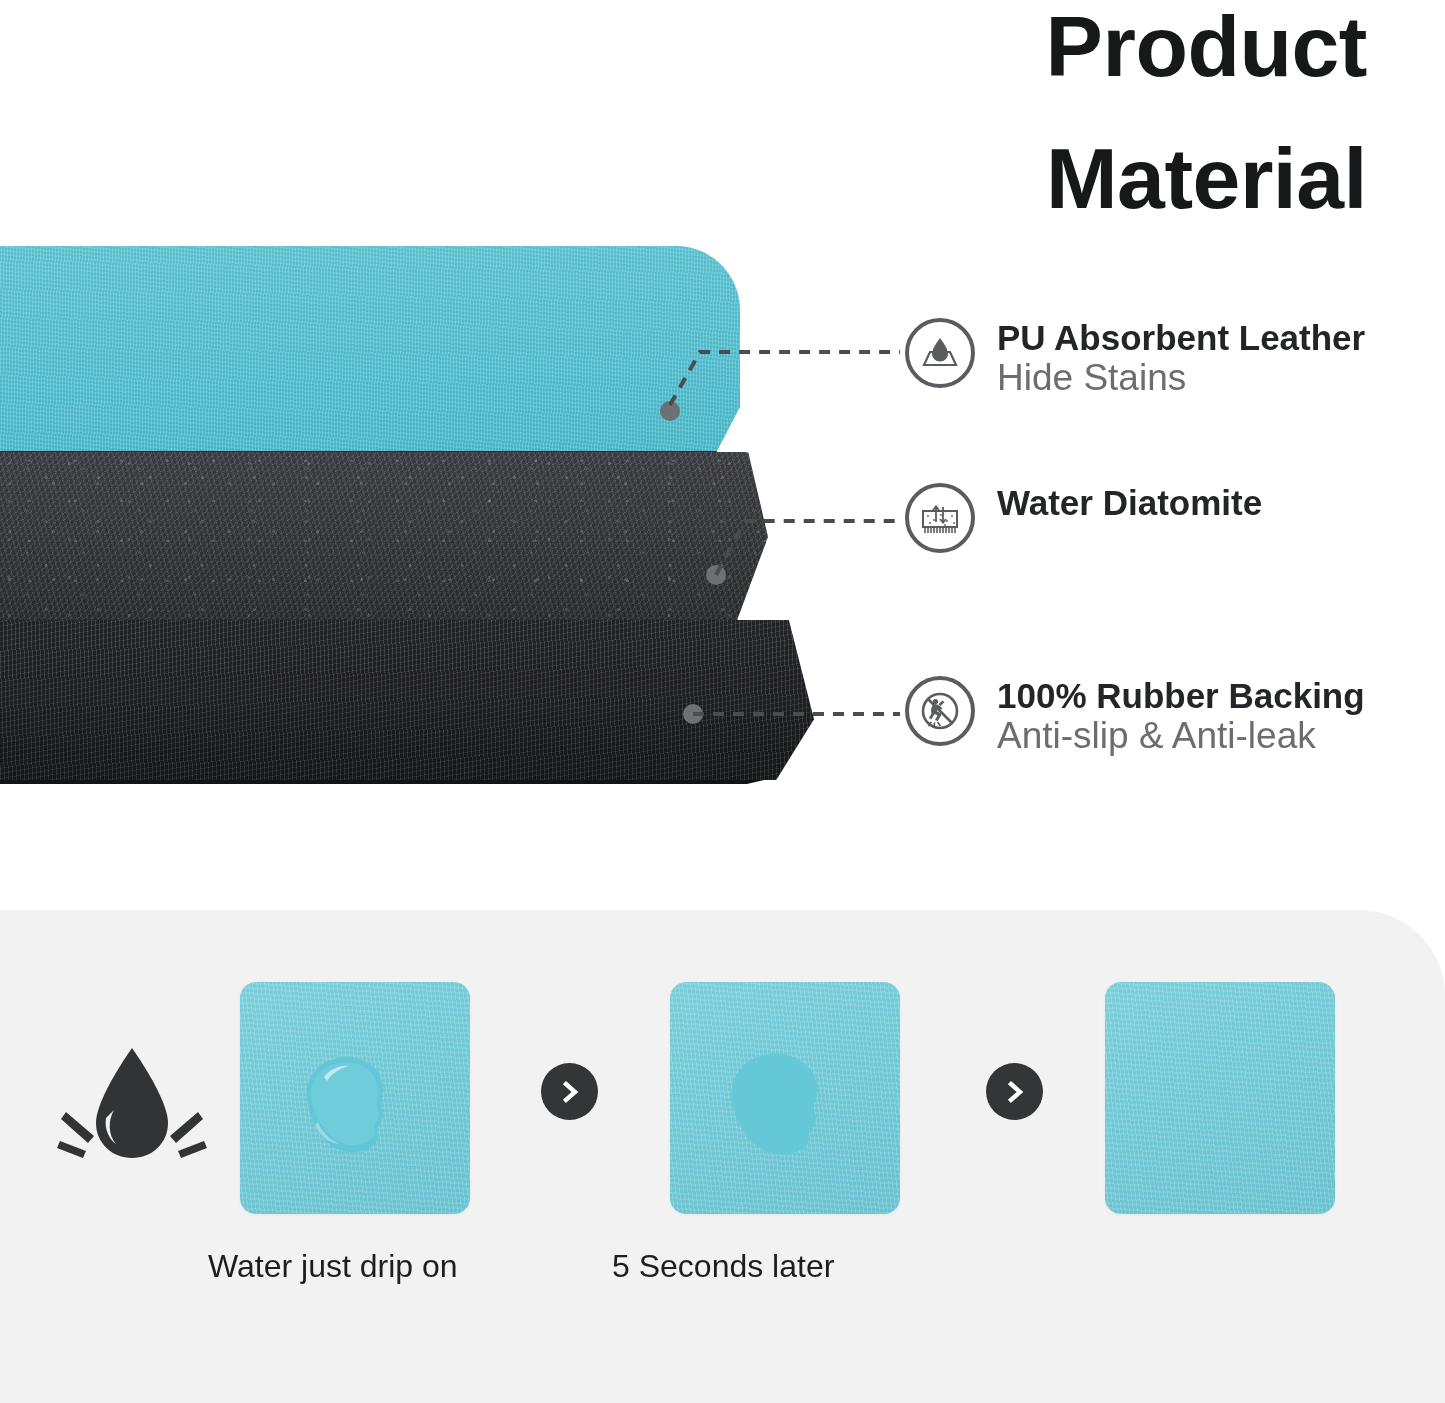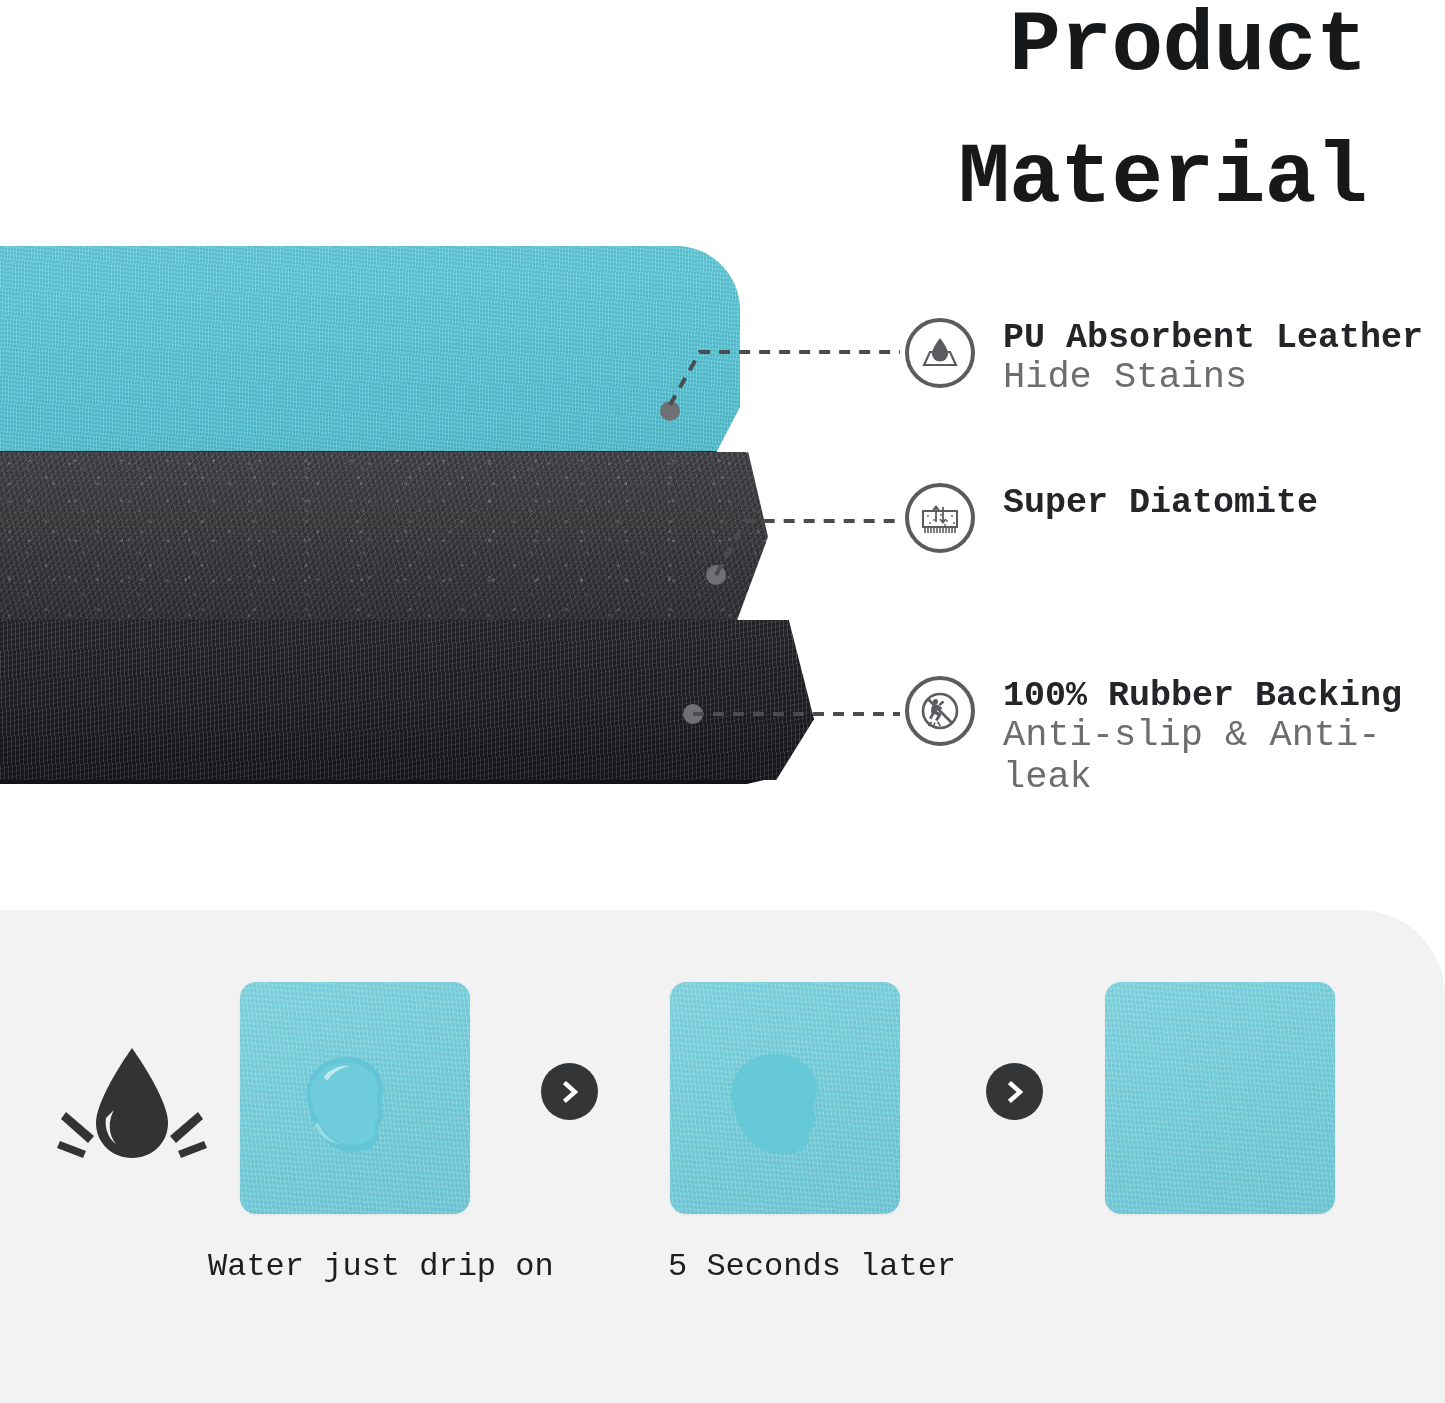--- a/index.html
+++ b/index.html
@@ -3,21 +3,21 @@
 <meta charset="utf-8">
 <style>
   html,body{margin:0;padding:0;}
   body{
     width:1445px;height:1403px;
     background:#ffffff;
     font-family:"Liberation Sans", sans-serif;
     overflow:hidden;
     position:relative;
   }
-  .stage{position:absolute;left:0;top:0;width:1445px;height:1099px;font-family:Liberation Mono, monospace;}
+  .stage{position:absolute;left:0;top:0;width:1445px;height:1099px;}
 
   
   .title{
     position:absolute;
     right:78px; top:4px;
     text-align:right;
     font-weight:bold;
     font-size:86px;
     line-height:0.98;
     letter-spacing:-0.5px;
@@ -100,21 +100,21 @@
     background:#6e7073;
   }
   .dot.d1{left:660px;top:401px;}
   .dot.d2{left:706px;top:565px;}
   .dot.d3{left:683px;top:704px;}
 
   
   .leader{position:absolute;left:0;top:0;width:1445px;height:1403px;pointer-events:none;}
 
   
-  .callout{position:absolute;display:flex;align-items:flex-start;gap:28px;}
+  .callout{position:absolute;display:flex;align-items:flex-start;gap:22px;}
   .co1{left:905px;top:318px;}
   .co2{left:905px;top:483px;}
   .co3{left:905px;top:676px;}
 
   .co-icon{
     flex:0 0 auto;width:70px;height:70px;border-radius:50%;
     border:4px solid #5a5c5f;
     display:flex;align-items:center;justify-content:center;
     box-sizing:border-box;
   }
@@ -159,21 +159,21 @@
     background:#333537;display:flex;align-items:center;justify-content:center;
   }
   .c1{left:541px;top:1063px;}
   .c2{left:986px;top:1063px;}
 
   .cap{
     position:absolute;font-size:32px;color:#1c1e20;white-space:nowrap;
     font-weight:400;
   }
   .cap1{left:208px;top:1248px;}
-  .cap2{left:668px;top:1248px;}
+  .cap2{left:612px;top:1248px;}
   .cap3{left:1060px;top:1248px;}
 </style>
 </head>
 <body>
 
 <div class="stage">
 
   <div class="title">
     <span>Product</span>
     <span class="l2">Material</span>
@@ -237,21 +237,21 @@
           <path d="M20 28 L20 13 M17 16 L20 12.5 L23 16"></path>
           <path d="M27 13 L27 28 M24 25 L27 28.5 L30 25"></path>
         </g>
         <g stroke="#5a5c5f" stroke-width="1.6">
           <path d="M9 33 L9 39 M12 33 L12 39 M15 33 L15 39 M18 33 L18 39 M21 33 L21 39
                    M24 33 L24 39 M27 33 L27 39 M30 33 L30 39 M33 33 L33 39 M36 33 L36 39 M39 33 L39 39"></path>
         </g>
       </svg>
     </div>
     <div class="co-text">
-      <div class="co-title">Super Diatomite</div>
+      <div class="co-title">Water Diatomite</div>
     </div>
   </div>
 
   <div class="callout co3">
     <div class="co-icon">
       <svg width="48" height="48" viewBox="0 0 48 48">
         <circle cx="24" cy="24" r="17" fill="none" stroke="#5a5c5f" stroke-width="2.6"></circle>
         <path d="M12.5 12.5 L35.5 35.5" stroke="#5a5c5f" stroke-width="2.6"></path>
         <g fill="#5a5c5f">
           <circle cx="19.5" cy="14.5" r="2.6"></circle>

